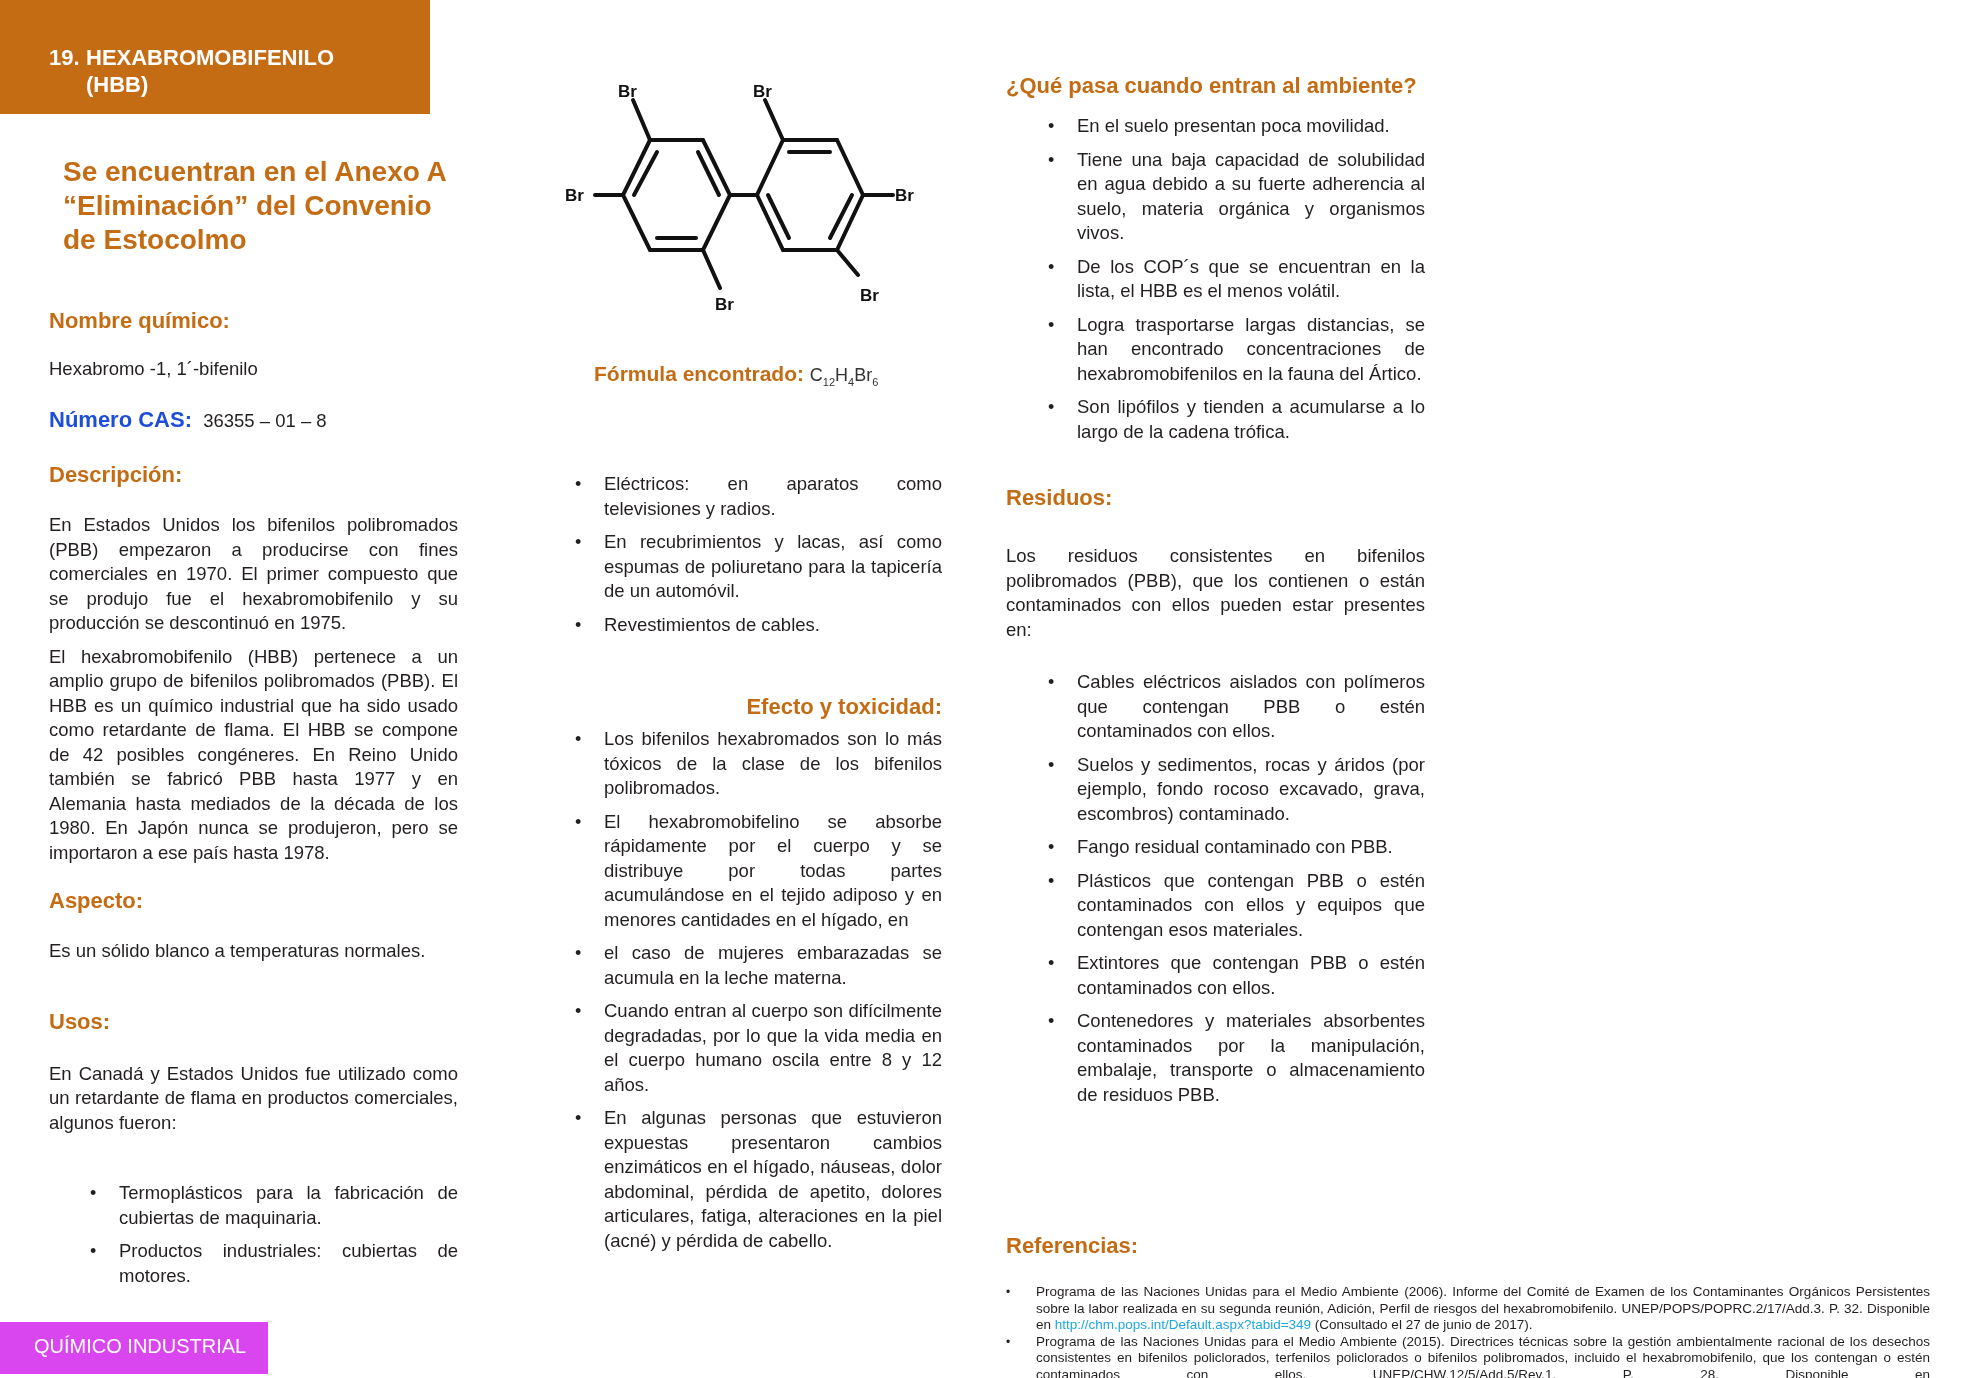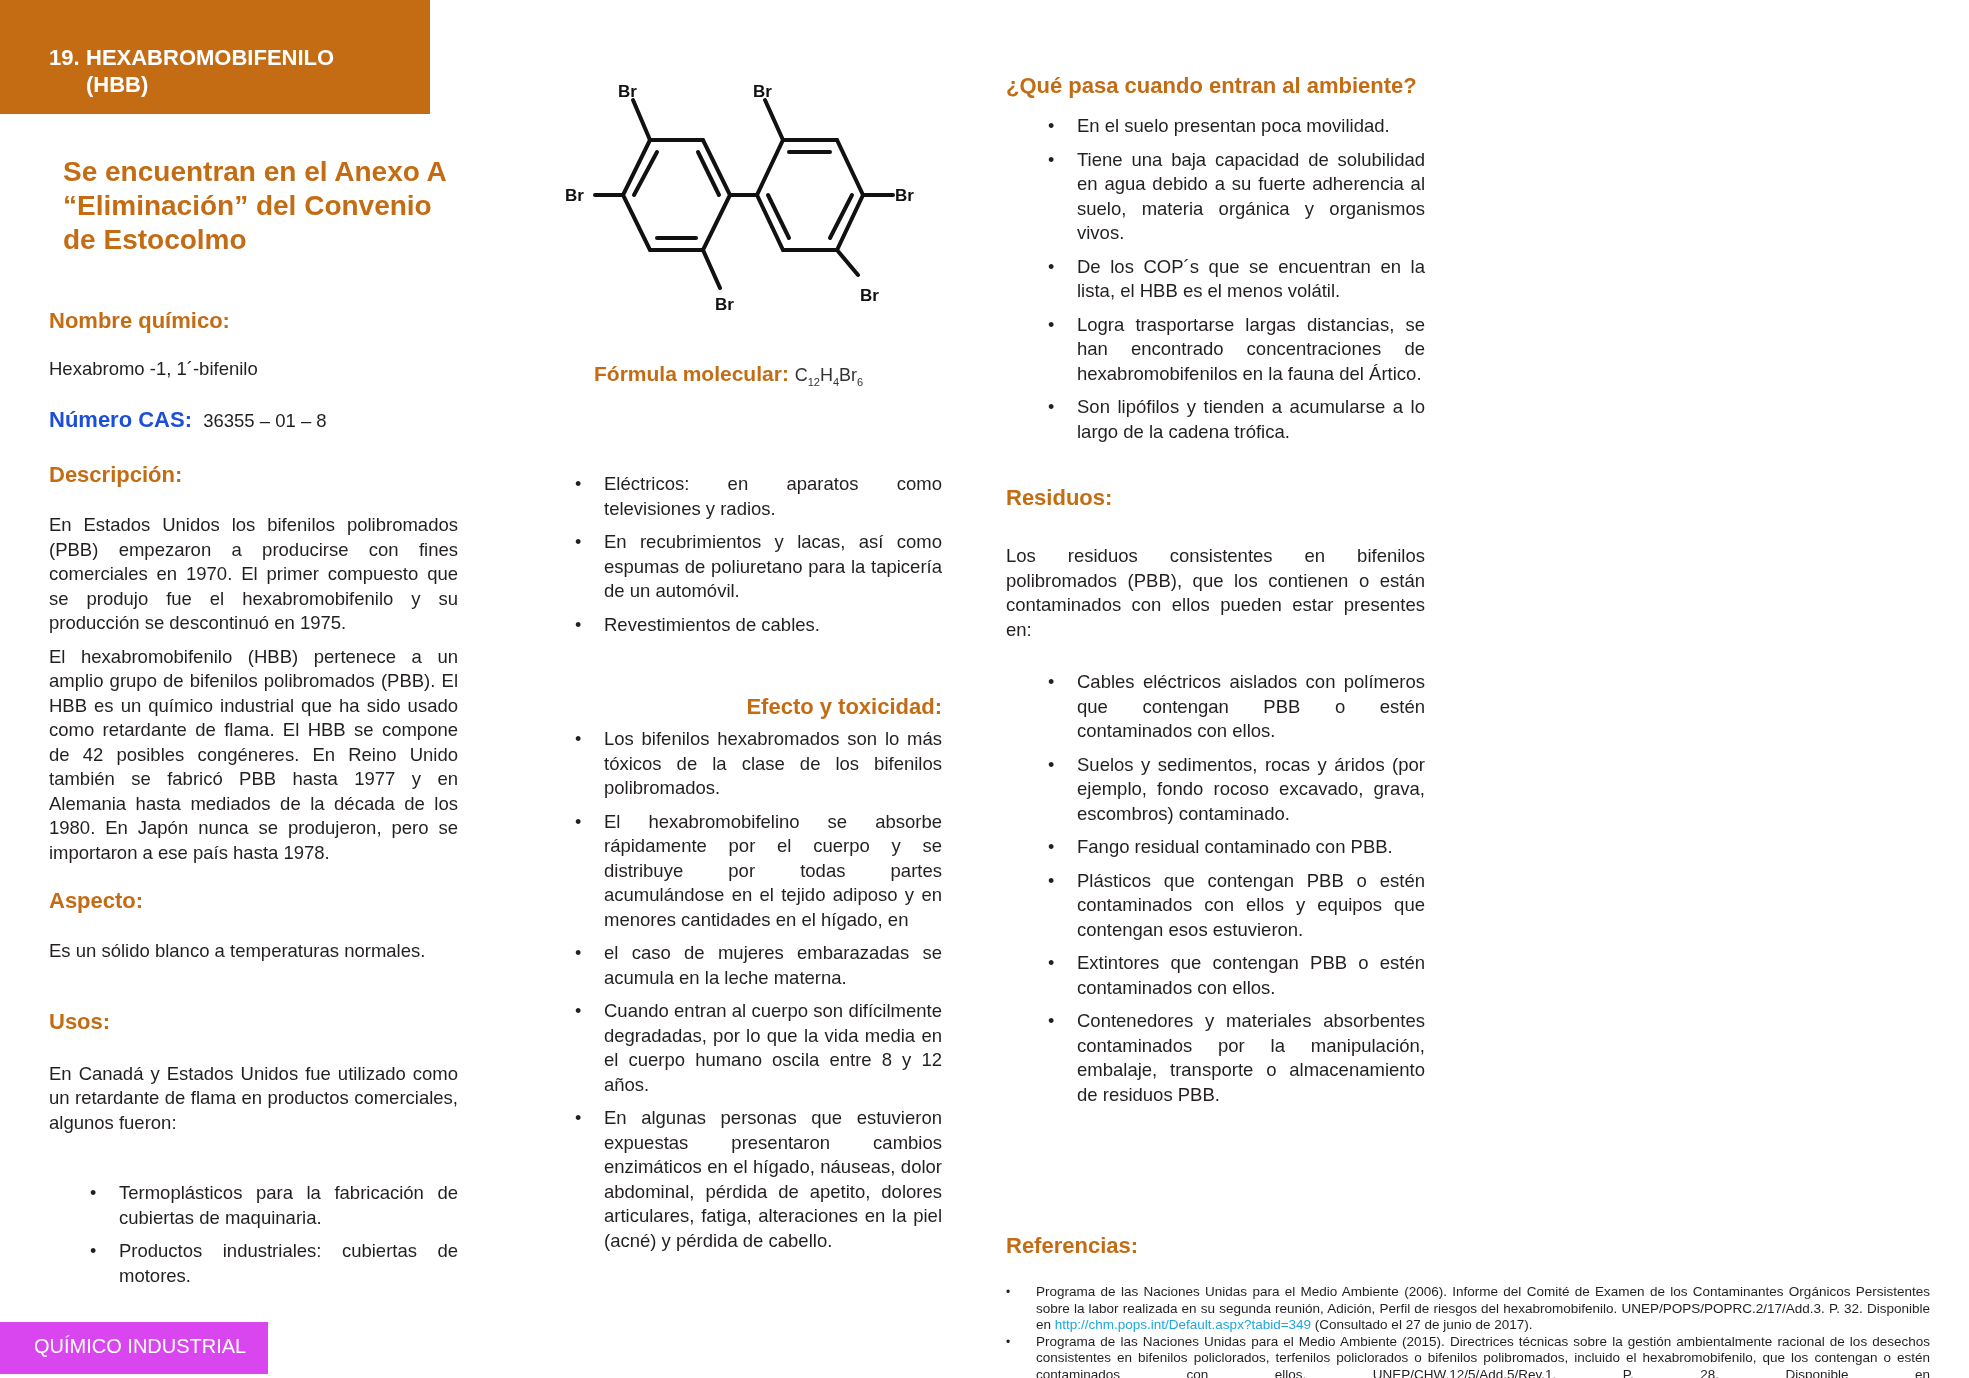--- a/index.html
+++ b/index.html
@@ -103,21 +103,21 @@
     <text x="58" y="27">Br</text>
     <text x="5" y="131">Br</text>
     <text x="155" y="240">Br</text>
     <text x="193" y="27">Br</text>
     <text x="335" y="131">Br</text>
     <text x="300" y="231">Br</text>
   </g>
 </svg>
 
 <div class="abs formula">
-  <span class="label">Fórmula molecular:</span>
+  <span class="label">Fórmula encontrado:</span>
   <span class="val"><span>C</span><sub>12</sub><span>H</span><sub>4</sub><span>Br</span><sub>6</sub></span>
 </div>
 
 <div class="col col-mid">
   <ul style="margin-left:42px;">
     <li>Eléctricos: en aparatos como televisiones y radios.</li>
     <li>En recubrimientos y lacas, así como espumas de poliuretano para la tapicería de un automóvil.</li>
     <li>Revestimientos de cables.</li>
   </ul>
   <h2 style="margin-top:56px;text-align:right;">Efecto y toxicidad:</h2>
@@ -138,21 +138,21 @@
     <li>De los COP´s que se encuentran en la lista, el HBB es el menos volátil.</li>
     <li>Logra trasportarse largas distancias, se han encontrado concentraciones de hexabromobifenilos en la fauna del Ártico.</li>
     <li>Son lipófilos y tienden a acumularse a lo largo de la cadena trófica.</li>
   </ul>
   <h2 style="margin-top:40px;">Residuos:</h2>
   <p style="margin-top:32px;">Los residuos consistentes en bifenilos polibromados (PBB), que los contienen o están contaminados con ellos pueden estar presentes en:</p>
   <ul style="margin-top:28px; margin-left:42px;">
     <li>Cables eléctricos aislados con polímeros que contengan PBB o estén contaminados con ellos.</li>
     <li>Suelos y sedimentos, rocas y áridos (por ejemplo, fondo rocoso excavado, grava, escombros) contaminado.</li>
     <li>Fango residual contaminado con PBB.</li>
-    <li>Plásticos que contengan PBB o estén contaminados con ellos y equipos que contengan esos estuvieron.</li>
+    <li>Plásticos que contengan PBB o estén contaminados con ellos y equipos que contengan esos materiales.</li>
     <li>Extintores que contengan PBB o estén contaminados con ellos.</li>
     <li>Contenedores y materiales absorbentes contaminados por la manipulación, embalaje, transporte o almacenamiento de residuos PBB.</li>
   </ul>
 </div>
 
 <div class="abs refs">
   <h2>Referencias:</h2>
   <ul style="margin-top:24px;">
     <li><span>Programa de las Naciones Unidas para el Medio Ambiente (2006). Informe del Comité de Examen de los Contaminantes Orgánicos Persistentes sobre la labor realizada en su segunda reunión, Adición, Perfil de riesgos del hexabromobifenilo. UNEP/POPS/POPRC.2/17/Add.3. P. 32. Disponible en </span><span class="link">http://chm.pops.int/Default.aspx?tabid=349</span><span> (Consultado el 27 de junio de 2017).</span></li>
     <li><span>Programa de las Naciones Unidas para el Medio Ambiente (2015). Directrices técnicas sobre la gestión ambientalmente racional de los desechos consistentes en bifenilos policlorados, terfenilos policlorados o bifenilos polibromados, incluido el hexabromobifenilo, que los contengan o estén contaminados con ellos. UNEP/CHW.12/5/Add.5/Rev.1. P. 28. Disponible en </span><span class="link">http://www.basel.int/Implementation/Publications/LatestTechnicalGuidelines/tabid/5875/Default.aspx#</span><span> (Consultado el 27 de junio de 2017).</span></li>

